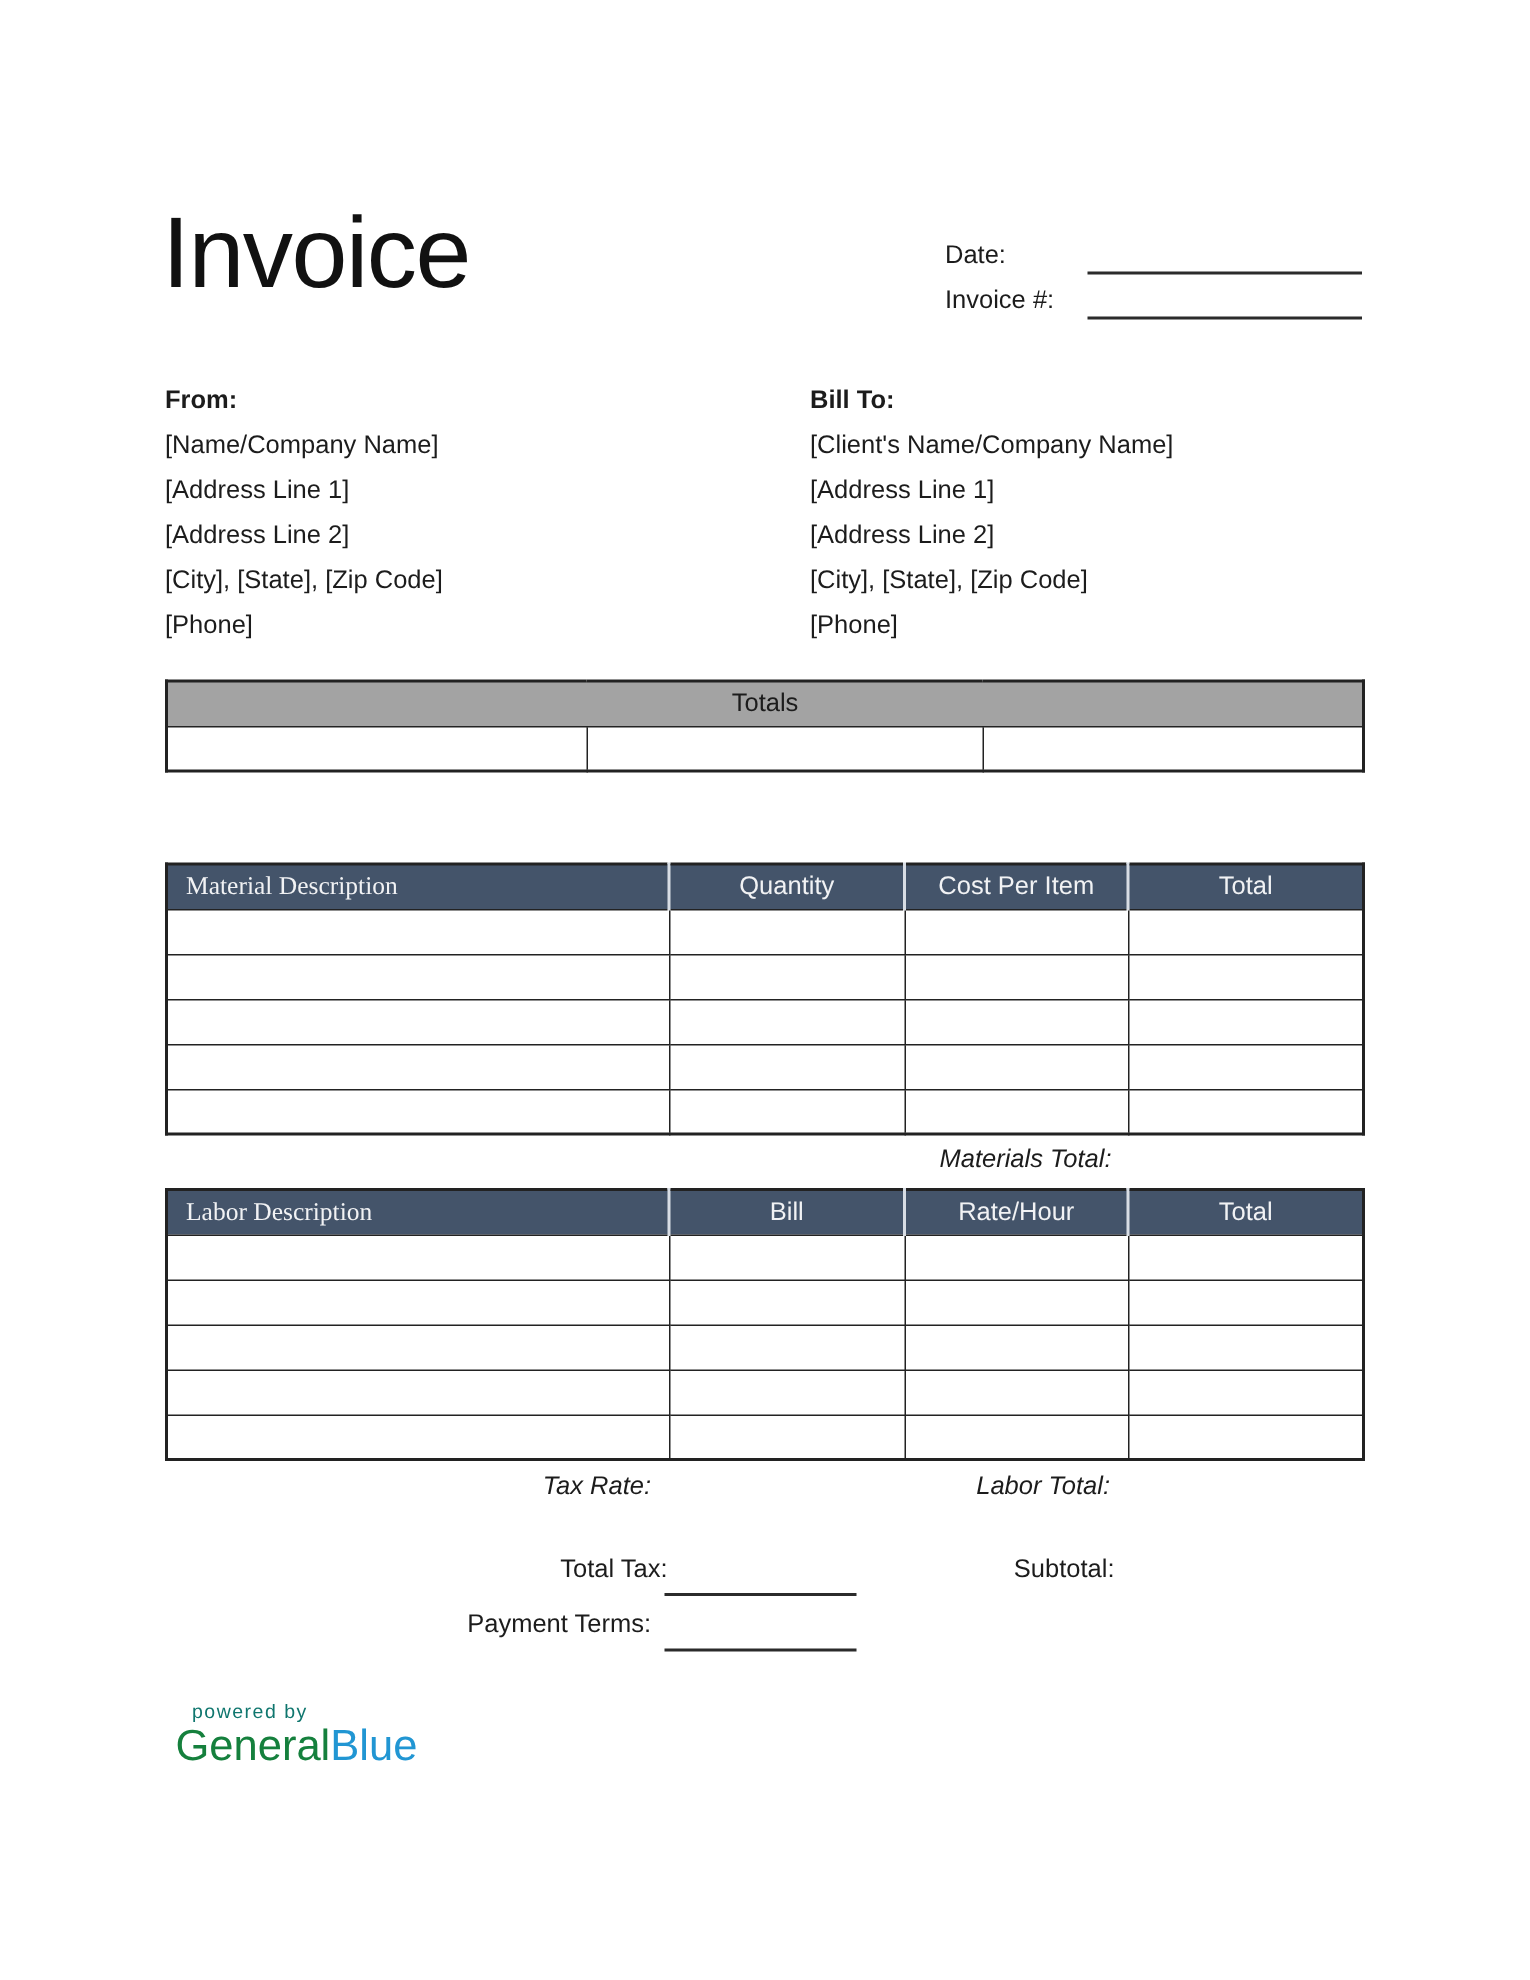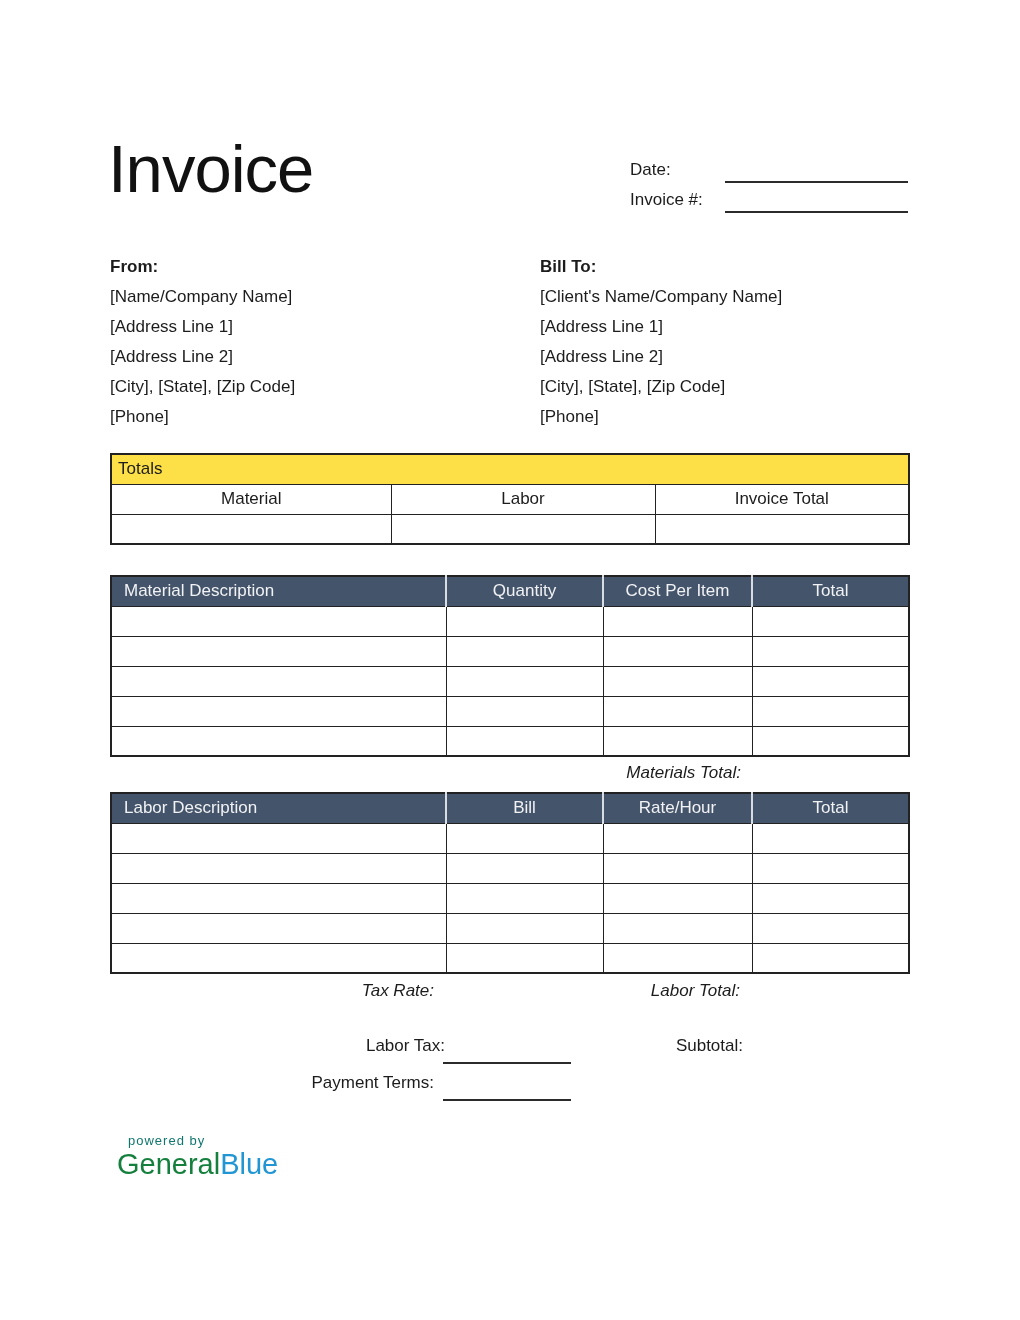--- a/index.html
+++ b/index.html
@@ -27,28 +27,28 @@
   
   .party-block { font-size:17px; line-height:30px; }
   .party-label { font-weight:700; }
 
   
   table.grid {
     border-collapse:collapse; table-layout:fixed;
     width:798px; border:2px solid #222;
   }
   table.grid td, table.grid th { border:1px solid #222; height:30px; padding:0 6px; font-size:17px; }
-  .totals-title-cell { background:#fde047; font-weight:400; height:29px; }
+  .totals-title-cell { background:#a3a3a3; text-align:center; font-weight:400; height:29px; }
   .totals-head-cell { text-align:center; font-weight:400; }
   .totals-value-cell { height:32px; }
 
   table.grid th.dark {
     background:#44546A; color:#F1F2F4; font-weight:400; text-align:center;
   }
-  table.grid th.dark.first { text-align:left; padding-left:12px; }
+  table.grid th.dark.first { text-align:left; padding-left:12px;font-family:Liberation Serif, serif; }
   table.grid th.dark + th.dark { border-left:2px solid #D8DDE4; }
 
   
   .side-label { font-size:17px; text-align:right; }
   .italic { font-style:italic; }
 
   
   .invoice-total-bar {
     left:597px; top:1063px; width:311px; height:35px;
     background:#44546A; color:#F4F5F7;
@@ -99,25 +99,20 @@
     <colgroup>
         <col style="width:280px">
         <col style="width:264px">
         <col style="width:254px">
       </colgroup>
     <tbody>
         <tr>
       <td class="totals-title-cell" colspan="3">Totals</td>
     </tr>
     <tr>
-      <td class="totals-head-cell">Material</td>
-      <td class="totals-head-cell">Labor</td>
-      <td class="totals-head-cell">Invoice Total</td>
-    </tr>
-    <tr>
       <td class="totals-value-cell"></td>
       <td class="totals-value-cell"></td>
       <td class="totals-value-cell"></td>
     </tr>
   </tbody>
     </table>
 
   <table class="grid abs" style="left:110px; top:575px;">
     <colgroup>
         <col style="width:335px">
@@ -217,21 +212,21 @@
           <td></td>
         </tr>
       </tbody>
   </table>
 
   <div class="abs side-label italic" style="left:234px; top:981px; width:200px;">Tax Rate:</div>
   <div class="abs" style="left:444px; top:981px; width:120px; height:20px;"></div>
   <div class="abs side-label italic" style="left:540px; top:981px; width:200px;">Labor Total:</div>
   <div class="abs" style="left:750px; top:981px; width:155px; height:20px;"></div>
 
-  <div class="abs side-label" style="left:245px; top:1036px; width:200px;">Labor Tax:</div>
+  <div class="abs side-label" style="left:245px; top:1036px; width:200px;">Total Tax:</div>
   <div class="abs write-line" style="left:443px; top:1062px; width:128px;"></div>
   <div class="abs side-label" style="left:543px; top:1036px; width:200px;">Subtotal:</div>
   <div class="abs" style="left:750px; top:1036px; width:155px; height:20px;"></div>
 
   <div class="abs side-label" style="left:234px; top:1073px; width:200px;">Payment Terms:</div>
   <div class="abs write-line" style="left:443px; top:1099px; width:128px;"></div>
 
   <div class="abs powered-by">powered by</div>
   <div class="abs brand">
     <span class="general">General</span><span class="blue">Blue</span>

